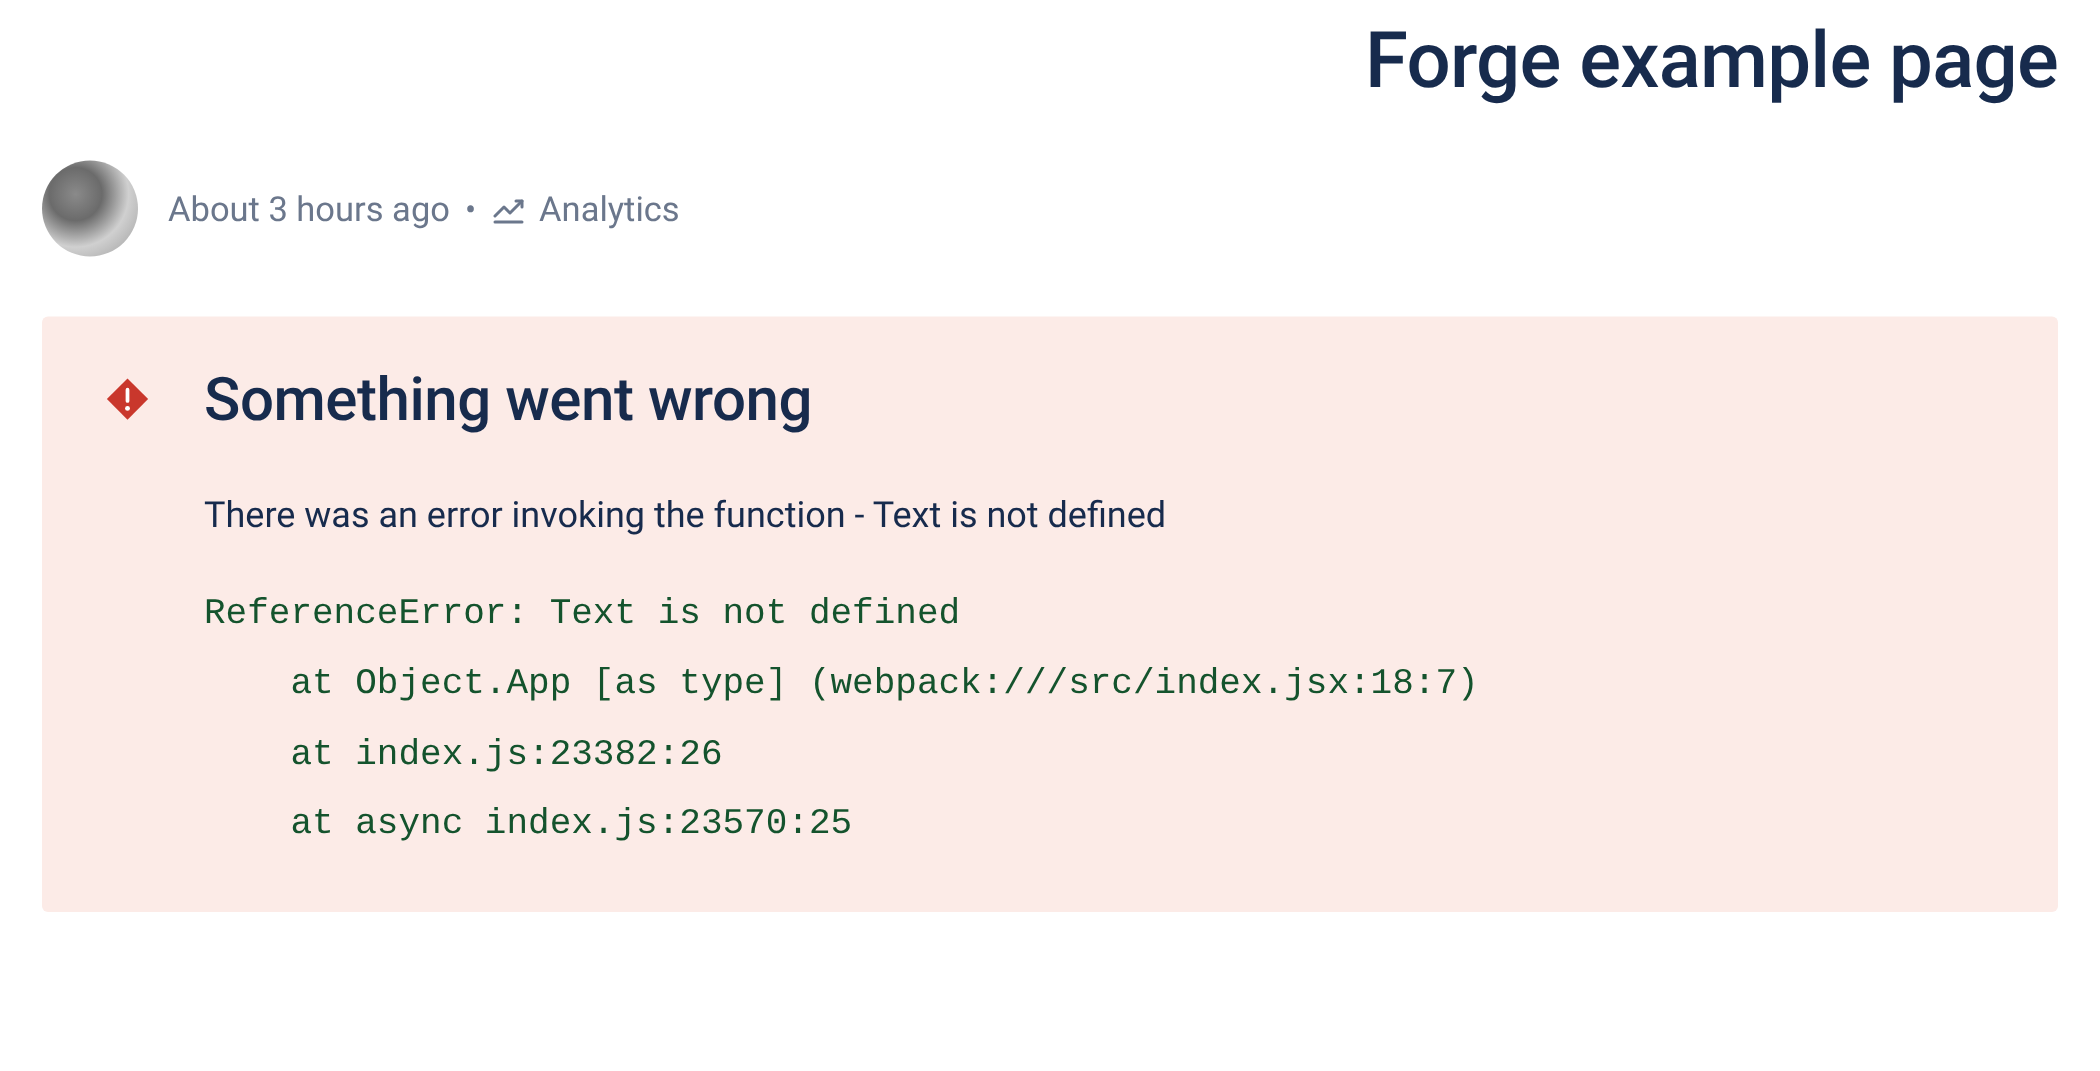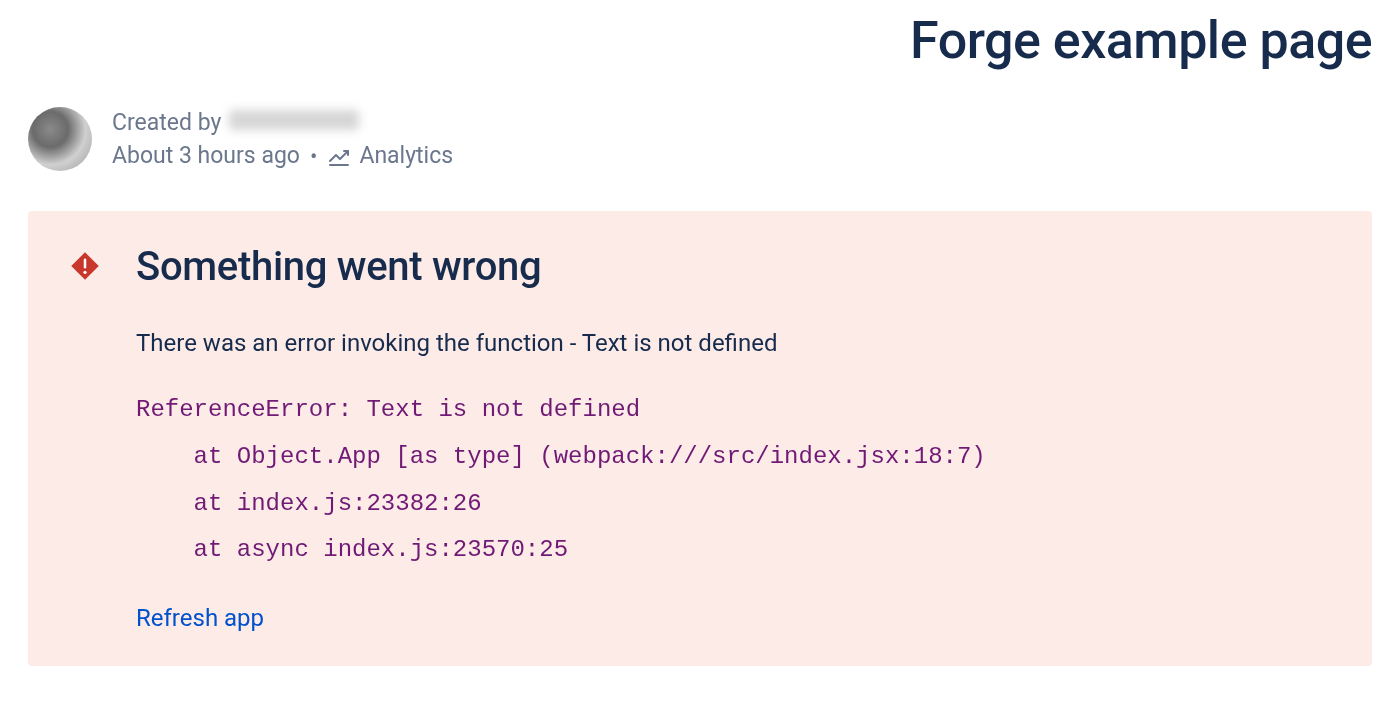--- a/index.html
+++ b/index.html
@@ -111,45 +111,41 @@
       line-height: 1.1;
     }
     .error-message {
       font-size: 24px;
       color: #172B4D;
       margin-top: 40px;
     }
     .error-stack {
       font-family: "SFMono-Regular", Consolas, "Liberation Mono", Menlo, Courier, monospace;
       font-size: 24px;
-      color: #701a75;
+      color: #14532d;
       white-space: pre;
       margin-top: 30px;
       line-height: 1.95;
     }
     .refresh-link {
       color: #0052CC;
       font-size: 24px;
       margin-top: 30px;
       cursor: pointer;
       display: inline-block;
     }
   </style>
 </head>
 <body>
 
 <h1 class="page-title">Forge example page</h1>
 
 <div class="byline">
   <div class="avatar"></div>
   <div class="byline-text">
-    <div class="created-by-row">
-      <span>Created by</span>
-      <span class="author-blur"></span>
-    </div>
     <div class="meta-row">
       <span>About 3 hours ago</span>
       <span class="meta-separator">•</span>
       <span class="analytics-link">
         <span class="analytics-icon">
           <svg viewBox="0 0 24 24" fill="none" stroke="#6B778C" stroke-width="2" stroke-linecap="round" stroke-linejoin="round">
             <polyline points="3 17 9 11 13 15 21 7"></polyline>
             <polyline points="17 7 21 7 21 11"></polyline>
             <line x1="3" y1="21" x2="21" y2="21"></line>
           </svg>
@@ -168,15 +164,14 @@
       <circle cx="12" cy="17" r="1.3" fill="#ffffff"></circle>
     </svg>
   </div>
   <div class="error-body">
     <div class="error-title">Something went wrong</div>
     <div class="error-message">There was an error invoking the function - Text is not defined</div>
     <div class="error-stack">ReferenceError: Text is not defined
     at Object.App [as type] (webpack:///src/index.jsx:18:7)
     at index.js:23382:26
     at async index.js:23570:25</div>
-    <a class="refresh-link">Refresh app</a>
   </div>
 </div>
 
 </body></html>

